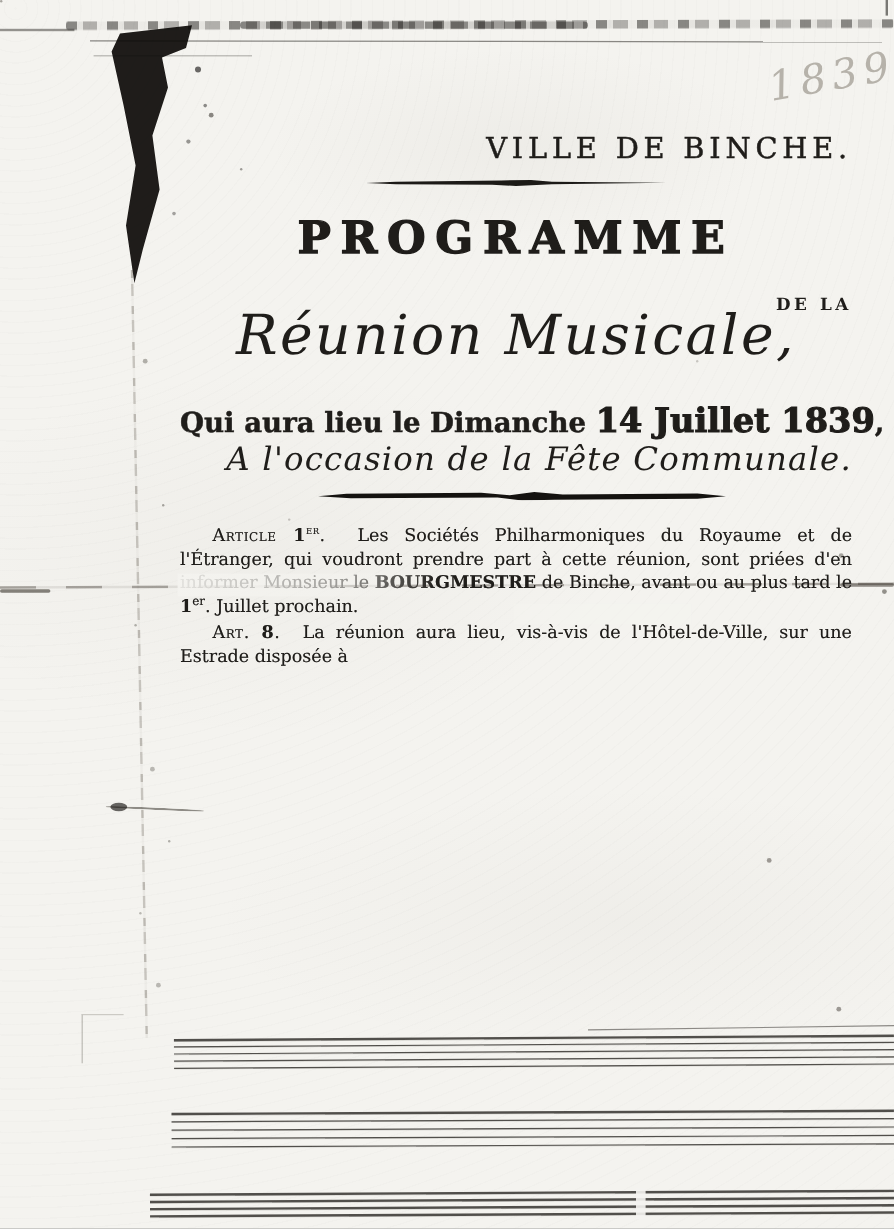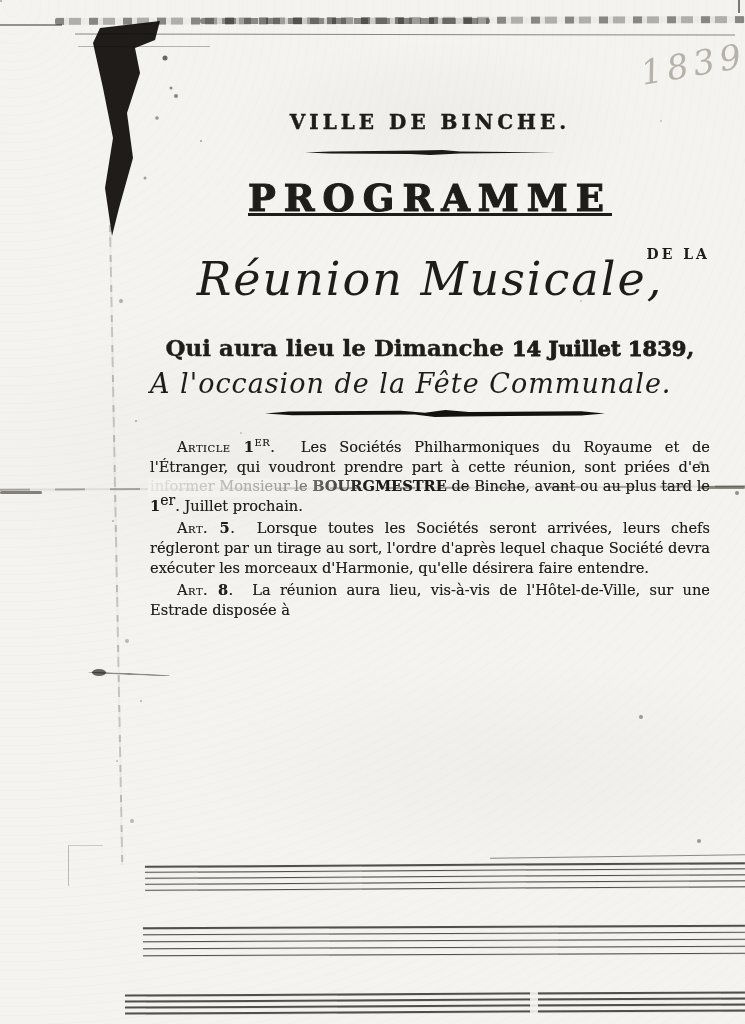--- a/index.html
+++ b/index.html
@@ -47,43 +47,43 @@
       700px 462px 0 1px rgba(50,45,38,.4), 736px 492px 0 1px rgba(50,45,38,.5),
       640px 716px 0 1px rgba(50,45,38,.45), 698px 840px 0 1px rgba(50,45,38,.45),
       240px 432px 0 rgba(50,45,38,.25), 580px 300px 0 rgba(50,45,38,.22),
       175px 95px 0 1px rgba(30,26,20,.5), 200px 140px 0 rgba(30,26,20,.4);}
   
   .fade-1{left:148px;top:478px;width:218px;height:19px;
     background:linear-gradient(90deg, rgba(244,243,239,.92), rgba(244,243,239,.6) 60%, rgba(244,243,239,0));}
   .fade-2{left:428px;top:503px;width:148px;height:17px;background:rgba(244,243,239,.62);}
   
   .content{left:150px;top:0;width:560px;}
-  .city-title{position:absolute;top:110px;width:100%;text-align:center;font-size:20px;font-weight:700;
+  .city-title{position:absolute;top:110px;width:100%;text-align:right;font-size:24px;font-weight:400;
     letter-spacing:4px;-webkit-text-stroke:.4px currentColor;}
   .rule1{position:absolute;top:150px;left:50%;width:250px;margin-left:-125px;height:5px;background:#1c1a17;
     clip-path:polygon(0 50%, 10% 28%, 45% 8%, 55% 0, 62% 30%, 100% 46%, 62% 72%, 50% 100%, 42% 78%, 10% 70%);}
   .programme{position:absolute;top:176px;width:100%;text-align:center;font-size:37px;font-weight:800;
-    letter-spacing:8px;text-decoration:underline;-webkit-text-stroke:1.1px currentColor;}
+    letter-spacing:8px;-webkit-text-stroke:1.1px currentColor;}
   .de-la{position:absolute;top:246px;width:100%;text-align:right;font-size:14px;font-weight:700;letter-spacing:3px;}
   .script-title{position:absolute;top:252px;width:100%;text-align:center;font-size:46px;font-style:italic;
     letter-spacing:2px;font-family:"DejaVu Serif", cursive;}
   .date-line{position:absolute;top:334px;width:100%;text-align:center;font-size:23px;font-weight:700;
     -webkit-text-stroke:.4px currentColor;white-space:pre;}
-  .date-line b{font-size:21px;-webkit-text-stroke:.9px currentColor;}
-  .occasion{position:absolute;top:368px;width:100%;text-align:left;font-size:27px;font-style:italic;
+  .date-line b{font-size:28px;-webkit-text-stroke:.9px currentColor;}
+  .occasion{position:absolute;top:368px;width:100%;text-align:right;font-size:27px;font-style:italic;
     letter-spacing:1px;font-family:"DejaVu Serif", cursive;}
   .rule2{position:absolute;top:410px;left:50%;width:340px;margin-left:-165px;height:7px;background:#14120f;
     clip-path:polygon(0 50%, 7% 22%, 40% 10%, 47% 38%, 53% 0, 60% 30%, 93% 18%, 100% 50%, 93% 80%, 58% 92%, 50% 100%, 44% 64%, 8% 74%);}
   
   .articles{position:absolute;top:437px;width:100%;font-size:14.6px;line-height:19.6px;
     text-shadow:0 0 .4px rgba(20,18,15,.5);}
   .articles p{margin:0 0 3px 0;text-indent:27px;text-align:justify;}
   .art-label{font-variant:small-caps;letter-spacing:.5px;}
   .articles b{font-weight:700;}
-  .articles sup{font-size:14px;line-height:0;}
+  .articles sup{font-size:10px;line-height:0;}
   
   .staff{position:absolute;display:flex;flex-direction:column;justify-content:space-between;}
   .staff-1{left:145px;top:864px;width:600px;height:25px;transform:rotate(-.35deg);}
   .staff-2{left:143px;top:926px;width:602px;height:29px;transform:rotate(-.25deg);}
   .staff-3{left:125px;top:993px;width:620px;height:20px;transform:rotate(-.3deg);}
   .staff-line{height:1.5px;background:rgba(35,32,28,.78);box-shadow:0 .5px 0 rgba(35,32,28,.15);}
   .staff-extra{left:490px;top:856px;width:255px;height:1.2px;background:rgba(35,32,28,.5);transform:rotate(-.8deg);}
   .staff-gap{left:530px;top:990px;width:8px;height:26px;background:var(--paper,#f4f3ef);opacity:.9;}
 </style>
 </head>
@@ -120,21 +120,20 @@
     <div class="city-title">VILLE DE BINCHE.</div>
     <div class="rule1"></div>
     <div class="programme">PROGRAMME</div>
     <div class="de-la">DE LA</div>
     <div class="script-title">Réunion Musicale,</div>
     <div class="date-line"><span>Qui aura lieu le Dimanche </span><b>14 Juillet 1839</b><span>,</span></div>
     <div class="occasion">A l'occasion de la Fête Communale.</div>
     <div class="rule2"></div>
     <div class="articles">
         <p><span class="art-label">Article <b>1</b><sup>er</sup>.</span>&nbsp; Les Sociétés Philharmoniques du Royaume et de l'Étranger, qui voudront prendre part à cette réunion, sont priées d'en informer Monsieur le <b>BOURGMESTRE</b> de Binche, avant ou au plus tard le <b>1</b><sup>er</sup>. Juillet prochain.</p>
-        <p><span class="art-label">Art. <b>5</b>.</span>&nbsp; Lorsque toutes les Sociétés seront arrivées, leurs chefs régleront par un tirage au sort, l'ordre d'après lequel chaque Société devra exécuter les morceaux d'Harmonie, qu'elle désirera faire entendre.</p>
         <p><span class="art-label">Art. <b>8</b>.</span>&nbsp; La réunion aura lieu, vis-à-vis de l'Hôtel-de-Ville, sur une Estrade disposée à</p>
       </div>
   </div>
 
   <div class="abs fade-1"></div>
   <div class="abs fade-2"></div>
 
   <div class="abs staff-extra"></div>
   <div class="abs staff staff-1">
       <div class="staff-line"></div>

